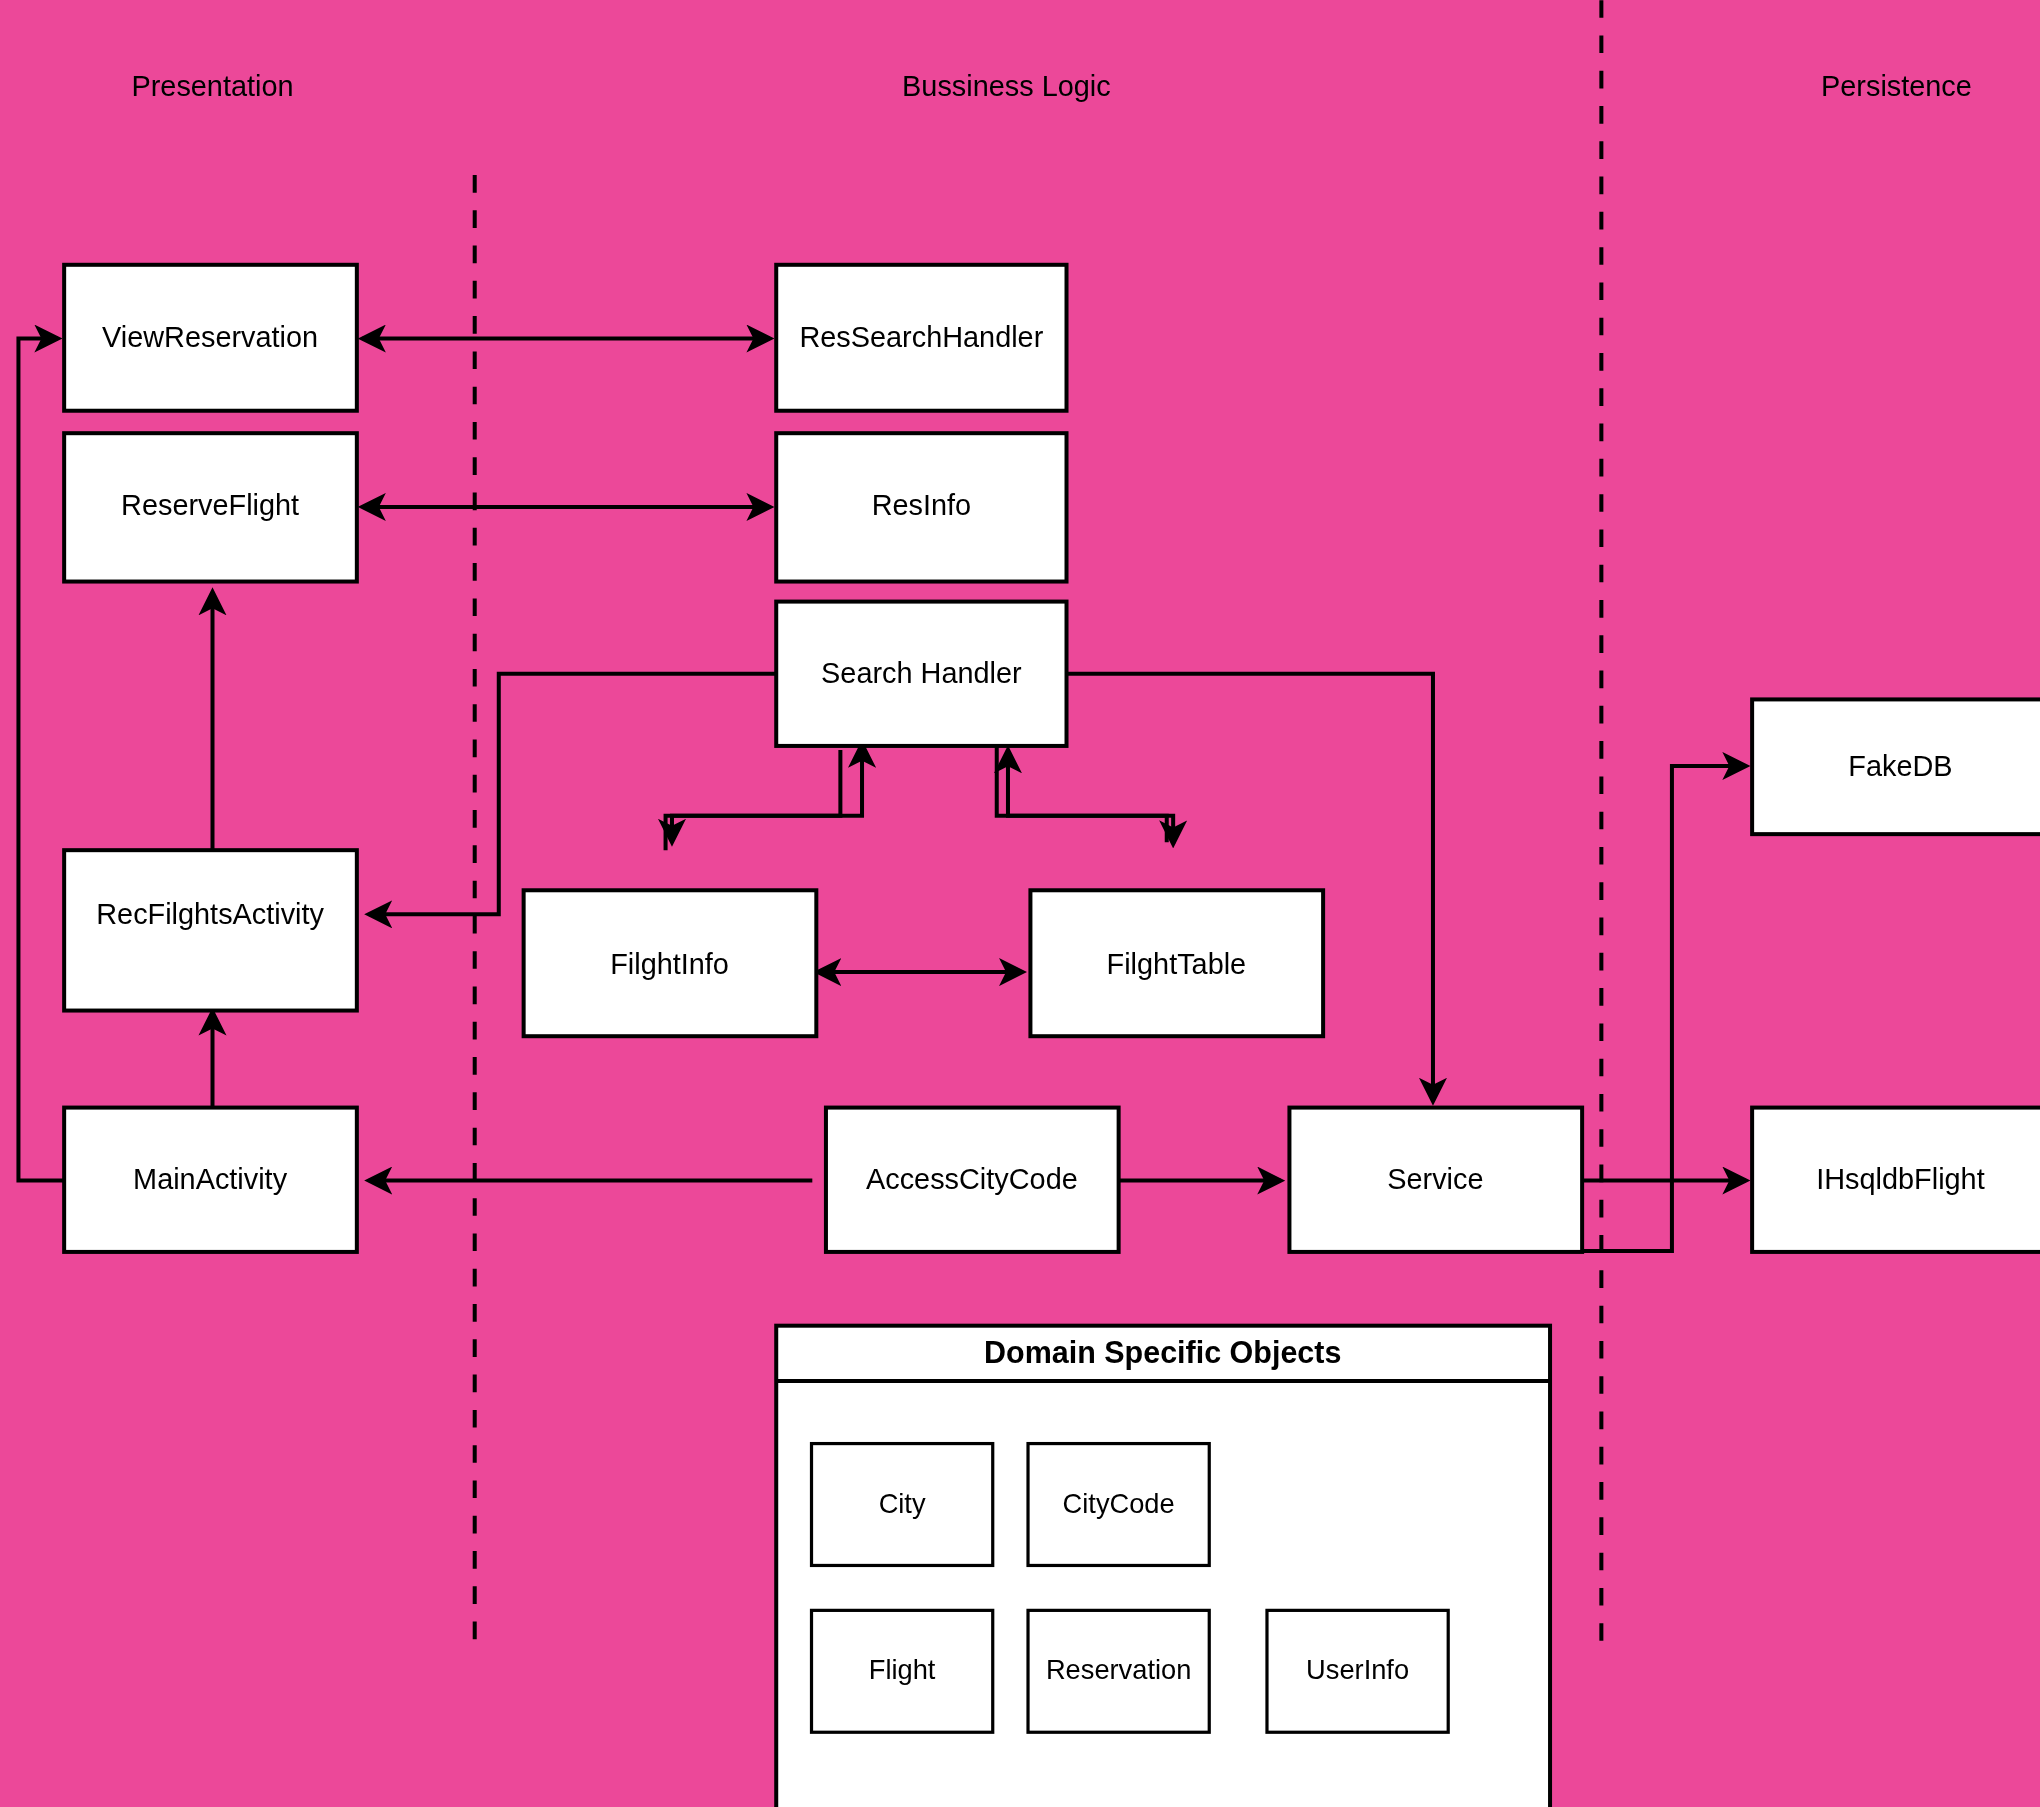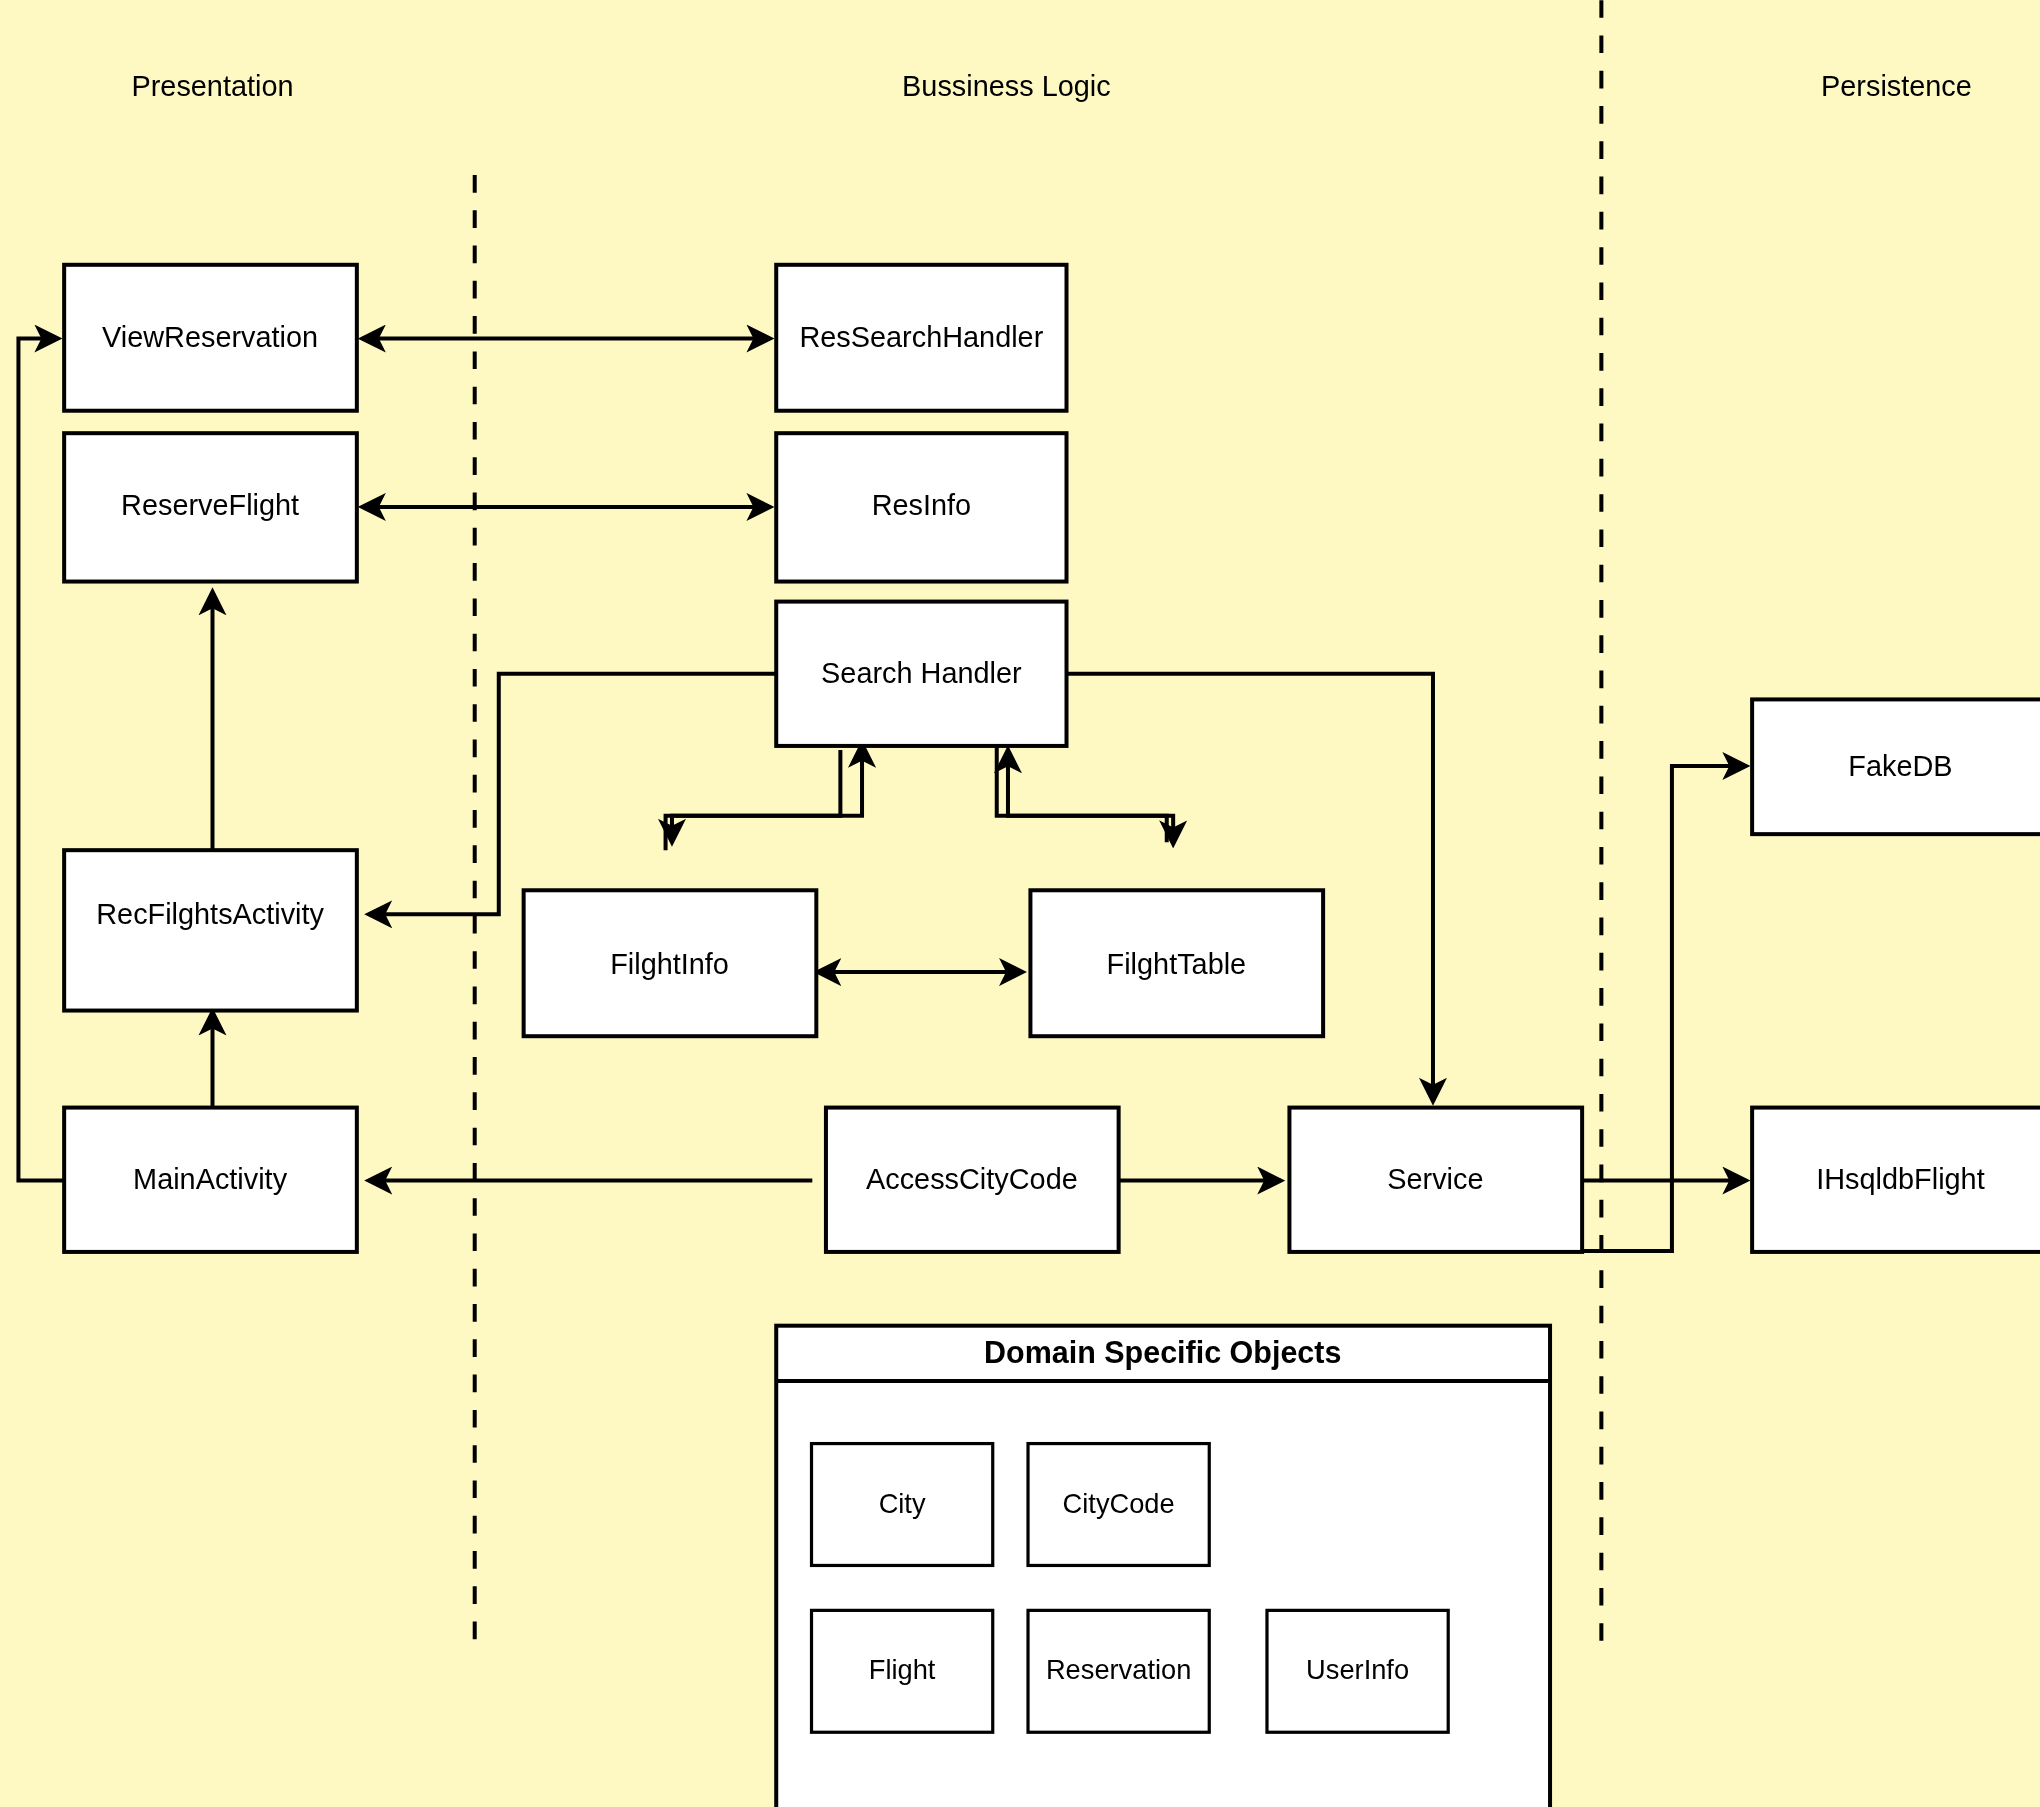--- a/index.html
+++ b/index.html
@@ -1,17 +1,17 @@
 <!DOCTYPE html>
 <html style="font-size:13px"><head>
 <meta charset="utf-8">
 <style>
   html,body{margin:0;padding:0;background:#ffffff;}
   body{font-family:"Liberation Sans", sans-serif;}
-  #stage{position:relative;width:2040px;height:1807px;background:#fef9c3;overflow:hidden;}
+  #stage{position:relative;width:2040px;height:1807px;background:#ec4899;overflow:hidden;}
   svg{position:absolute;top:0;left:0;width:2040px;height:1807px;}
   .box{fill:#ffffff;stroke:#000000;stroke-width:5;}
   .panel{fill:#ffffff;stroke:#000000;stroke-width:5;}
   .subbox{fill:#ffffff;stroke:#000000;stroke-width:4;}
   .lane{stroke:#000000;stroke-width:5;stroke-dasharray:22 22;fill:none;}
   .link{stroke:#000000;stroke-width:5;fill:none;}
   .lbl{font-family:"Liberation Sans", sans-serif;font-size:36px;fill:#000000;text-anchor:middle;dominant-baseline:middle;}
   .lane-lbl{font-family:"Liberation Sans", sans-serif;font-size:36px;fill:#000000;text-anchor:middle;dominant-baseline:middle;}
   .panel-title{font-family:"Liberation Sans", sans-serif;font-size:38px;font-weight:bold;fill:#000000;text-anchor:middle;dominant-baseline:middle;}
   .sub-lbl{font-family:"Liberation Sans", sans-serif;font-size:34px;fill:#000000;text-anchor:middle;dominant-baseline:middle;}

